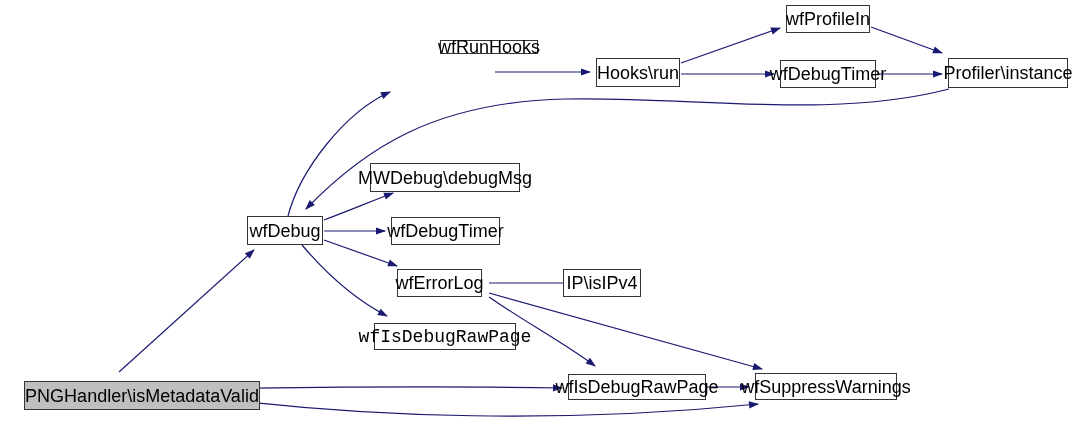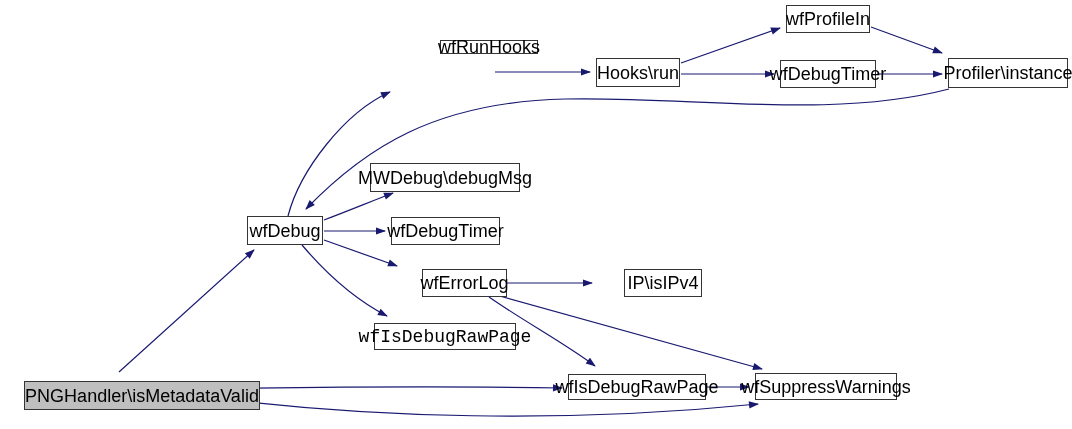--- a/index.html
+++ b/index.html
@@ -81,23 +81,23 @@
   <div class="node" style="left:786px; top:5px; width:84px; height:28px;">wfProfileIn</div>
 
   <div class="node" style="left:780px; top:60px; width:96px; height:28px;">wfDebugTimer</div>
 
   <div class="node" style="left:948px; top:58px; width:120px; height:30px;">Profiler\instance</div>
 
   <div class="node" style="left:370px; top:163px; width:150px; height:29px;">MWDebug\debugMsg</div>
 
   <div class="node" style="left:391px; top:217px; width:109px; height:28px;">wfDebugTimer</div>
 
-  <div class="node" style="left:422px; top:269px; width:85px; height:28px;">wfErrorLog</div>
+  <div class="node" style="left:397px; top:269px; width:85px; height:28px;">wfErrorLog</div>
 
-  <div class="node" style="left:624px; top:269px; width:78px; height:28px;">IP\isIPv4</div>
+  <div class="node" style="left:563px; top:269px; width:78px; height:28px;">IP\isIPv4</div>
 
   <div class="node" style="left:374px; top:323px; width:142px; height:27px;font-family:Liberation Mono, monospace;">wfIsDebugRawPage</div>
 
   <div class="node" style="left:568px; top:374px; width:138px; height:26px;">wfIsDebugRawPage</div>
 
   <div class="node" style="left:755px; top:373px; width:142px; height:27px;">wfSuppressWarnings</div>
 
 </div>
 
 </body></html>

